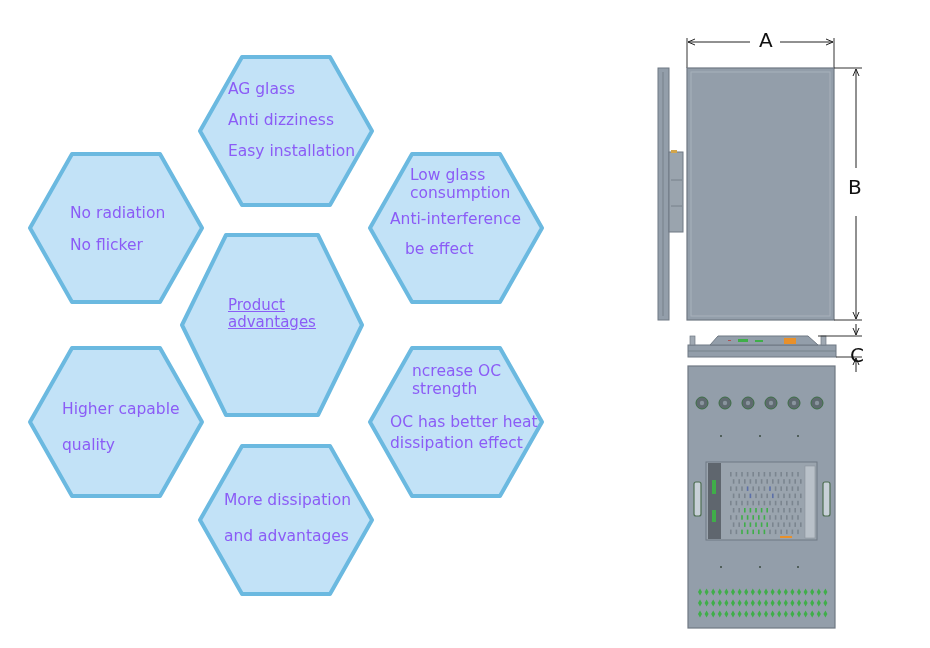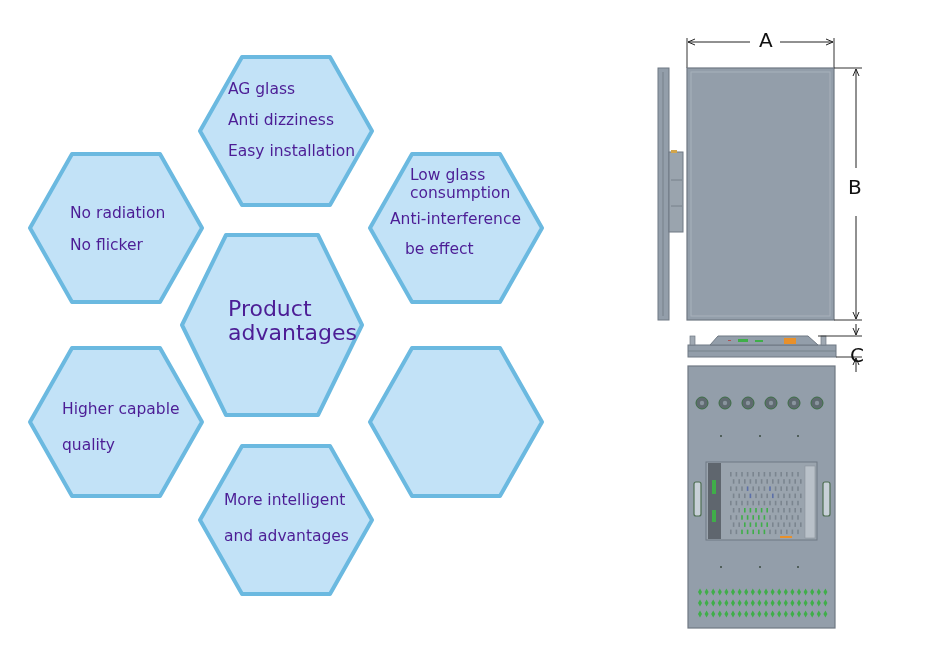--- a/index.html
+++ b/index.html
@@ -1,22 +1,22 @@
 <!DOCTYPE html>
 <html><head>
 <meta charset="utf-8">
 <style>
   html, body { margin: 0; padding: 0; background: #ffffff; }
   body { width: 930px; height: 648px; position: relative; overflow: hidden;
          font-family: "DejaVu Sans", sans-serif; color: #111; }
   .hex { position: absolute; }
   .hex svg { position: absolute; left: 0; top: 0; overflow: visible; }
-  .hex-text { position: absolute; font-size: 15.5px; line-height: 1.15; color: #4c1d95; white-space: nowrap; }
+  .hex-text { position: absolute; font-size: 15.5px; line-height: 1.15; color: #8b5cf6; white-space: nowrap; }
   .hex-text .ln { display: block; }
-  .center-text { font-size: 22px; line-height: 1.1; }
+  .center-text { font-size: 15px; line-height: 1.1; text-decoration: underline; }
   .dim-label { position: absolute; font-size: 20px; color: #111; }
   #drawing { position: absolute; left: 640px; top: 20px; width: 290px; height: 620px; }
 </style>
 </head>
 <body>
 
 <div id="hex-diagram">
 
   <div class="hex" style="left:198px;top:55px;width:176px;height:152px;">
     <svg width="176" height="152">
@@ -38,28 +38,34 @@
       <span class="ln" style="padding-left:20px;margin-bottom:8px">consumption</span>
       <span class="ln" style="margin-bottom:13px">Anti-interference</span>
       <span class="ln" style="padding-left:15px">be effect</span>
     </div>
   </div>
 
   <div class="hex" style="left:368px;top:346px;width:176px;height:152px;">
     <svg width="176" height="152">
         <polygon class="hexpoly" points="44,2 132,2 174,76 132,150 44,150 2,76" fill="#c2e2f7" stroke="#6bb9e0" stroke-width="4" stroke-linejoin="round"></polygon>
       </svg>
+    <div class="hex-text" style="left:22px;top:17px;">
+      <span class="ln" style="padding-left:22px">ncrease OC</span>
+      <span class="ln" style="padding-left:22px;margin-bottom:15px">strength</span>
+      <span class="ln" style="margin-bottom:4px">OC has better heat</span>
+      <span class="ln">dissipation effect</span>
+    </div>
   </div>
 
   <div class="hex" style="left:198px;top:444px;width:176px;height:152px;">
     <svg width="176" height="152">
         <polygon class="hexpoly" points="44,2 132,2 174,76 132,150 44,150 2,76" fill="#c2e2f7" stroke="#6bb9e0" stroke-width="4" stroke-linejoin="round"></polygon>
       </svg>
     <div class="hex-text" style="left:26px;top:48px;">
-      <span class="ln" style="margin-bottom:18px">More intelligent</span>
+      <span class="ln" style="margin-bottom:18px">More dissipation</span>
       <span class="ln">and advantages</span>
     </div>
   </div>
 
   <div class="hex" style="left:28px;top:346px;width:176px;height:152px;">
     <svg width="176" height="152">
         <polygon class="hexpoly" points="44,2 132,2 174,76 132,150 44,150 2,76" fill="#c2e2f7" stroke="#6bb9e0" stroke-width="4" stroke-linejoin="round"></polygon>
       </svg>
     <div class="hex-text" style="left:34px;top:55px;">
       <span class="ln" style="margin-bottom:18px">Higher capable</span>

